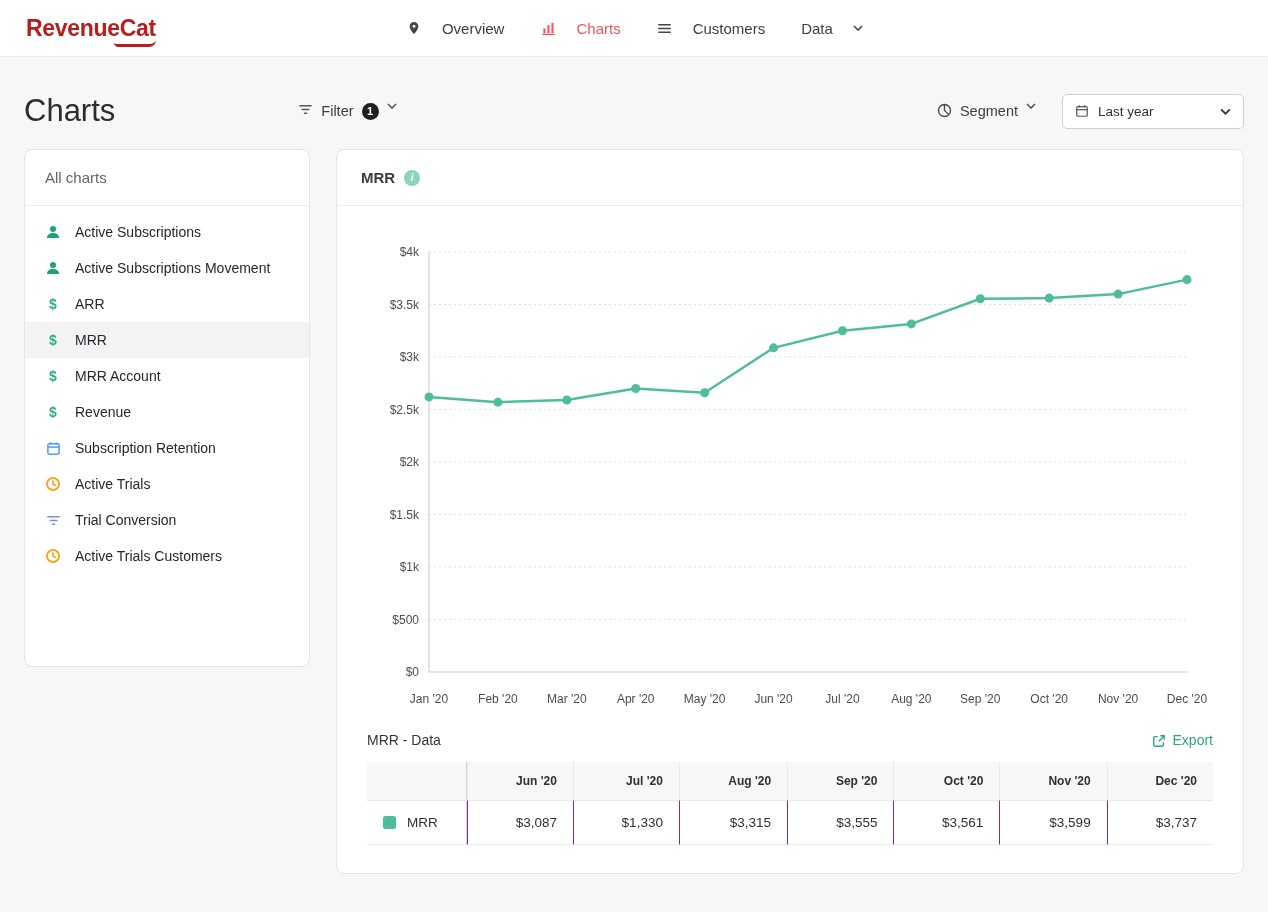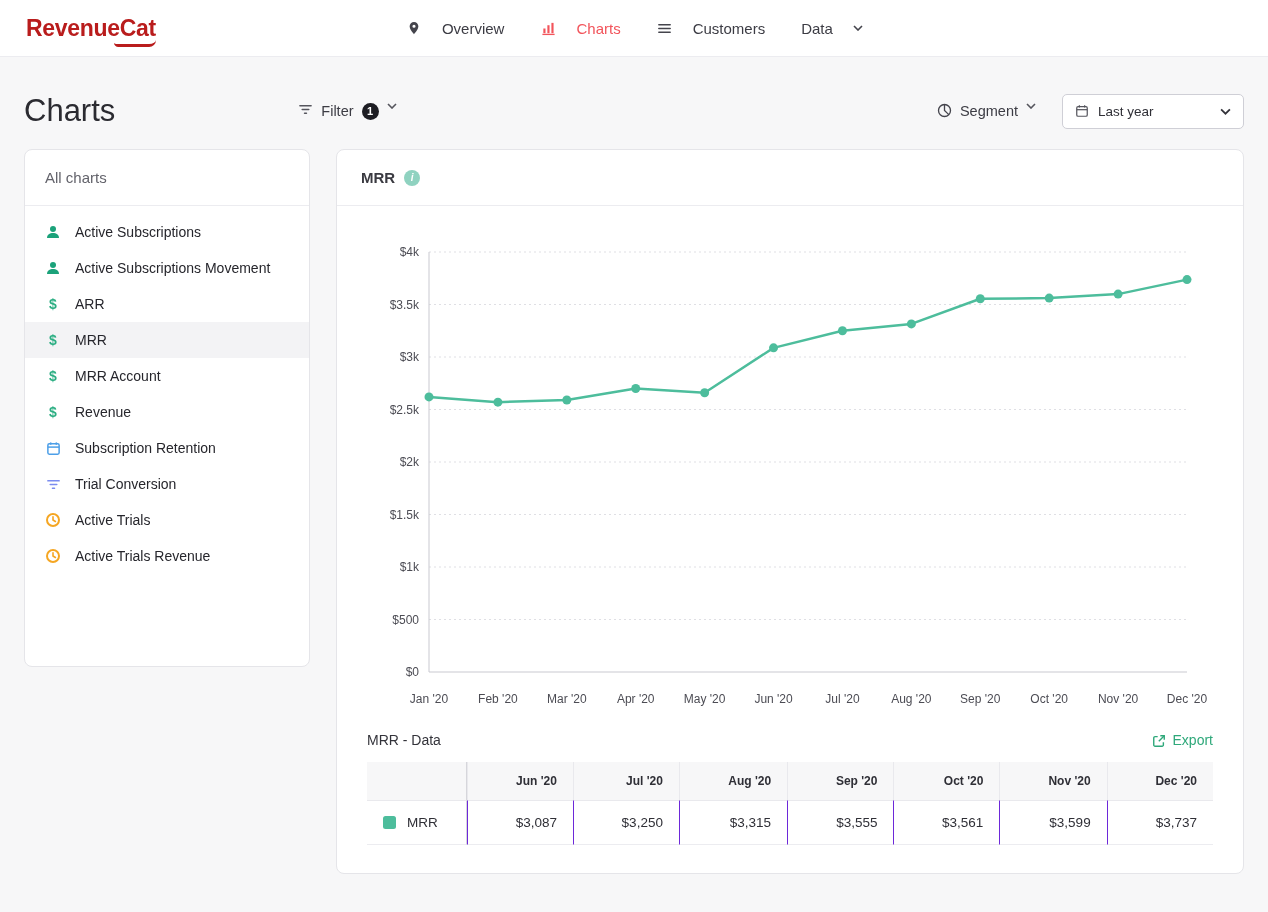--- a/index.html
+++ b/index.html
@@ -218,48 +218,48 @@
               <rect x="2" y="3" width="12" height="11" rx="1.5"></rect>
               <line x1="2" y1="6.5" x2="14" y2="6.5"></line>
               <line x1="5" y1="1.5" x2="5" y2="4"></line>
               <line x1="11" y1="1.5" x2="11" y2="4"></line>
             </svg>
         </span>
         <span>Subscription Retention</span>
       </div>
 
       <div class="side-item">
+        <span class="side-icon" style="color: rgb(245, 166, 35);">
+          <svg width="16" height="16" viewBox="0 0 16 16" fill="none">
+              <circle cx="8" cy="8" r="6" stroke="currentColor" stroke-width="2"></circle>
+              <path d="M8 4.8V8l2.4 1.5" stroke="currentColor" stroke-width="1.6" stroke-linecap="round"></path>
+            </svg>
+        </span>
+        <span>Active Trials</span>
+      </div>
+
+      <div class="side-item">
         <span class="side-icon" style="color: rgb(123, 140, 240);">
           <svg width="15" height="13" viewBox="0 0 16 14" stroke="currentColor" stroke-width="1.8" stroke-linecap="round">
               <line x1="2" y1="3" x2="14" y2="3"></line>
               <line x1="4.5" y1="7" x2="11.5" y2="7"></line>
               <line x1="7" y1="11" x2="9" y2="11"></line>
             </svg>
         </span>
         <span>Trial Conversion</span>
       </div>
 
       <div class="side-item">
         <span class="side-icon" style="color: rgb(245, 166, 35);">
           <svg width="16" height="16" viewBox="0 0 16 16" fill="none">
               <circle cx="8" cy="8" r="6" stroke="currentColor" stroke-width="2"></circle>
               <path d="M8 4.8V8l2.4 1.5" stroke="currentColor" stroke-width="1.6" stroke-linecap="round"></path>
             </svg>
         </span>
-        <span>Active Trials</span>
-      </div>
-
-      <div class="side-item">
-        <span class="side-icon" style="color: rgb(245, 166, 35);">
-          <svg width="16" height="16" viewBox="0 0 16 16" fill="none">
-              <circle cx="8" cy="8" r="6" stroke="currentColor" stroke-width="2"></circle>
-              <path d="M8 4.8V8l2.4 1.5" stroke="currentColor" stroke-width="1.6" stroke-linecap="round"></path>
-            </svg>
-        </span>
-        <span>Active Trials Revenue</span>
+        <span>Active Trials Customers</span>
       </div>
 
     </div>
   </aside>
 
   <section class="main-card">
     <div class="card-header">
       <span class="card-title">MRR</span>
       <span class="info-icon">i</span>
     </div>
@@ -343,21 +343,21 @@
         </thead>
         <tbody>
           <tr>
             <td class="td-name">
               <span class="name-cell">
                 <span class="swatch" style="background-color: rgb(77, 189, 156);"></span>
                 <span>MRR</span>
               </span>
             </td>
             <td>$3,087</td>
-            <td>$3,250</td>
+            <td>$1,330</td>
             <td>$3,315</td>
             <td>$3,555</td>
             <td>$3,561</td>
             <td>$3,599</td>
             <td>$3,737</td>
           </tr>
         </tbody>
       </table>
     </div>
   </section>

